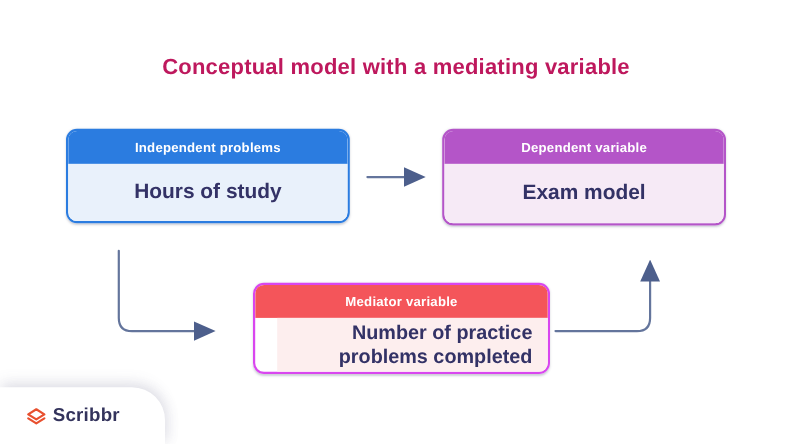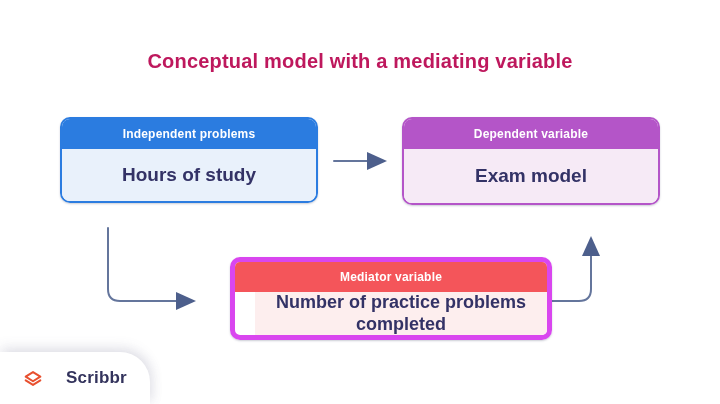--- a/index.html
+++ b/index.html
@@ -31,56 +31,56 @@
   }
   .box-header {
     height:30px; flex:0 0 30px;
     display:flex; align-items:center; justify-content:center;
     color:#ffffff; font-size:12px; font-weight:bold;
     letter-spacing:0.2px;
   }
   .box-body {
     flex:1;
     display:flex; align-items:center; justify-content:center;
-    text-align:center;
+    text-align:right;
     font-size:19px; font-weight:bold;
     color:#333266;
-    padding:0 4px;
+    padding:0 14px;
   }
 
   .box-independent { left:60px;  top:117px; width:258px; height:86px; border:2px solid #2b7ce0; }
   .box-independent .box-header { background:#2b7ce0; }
   .box-independent .box-body   { background:#e9f1fb; }
 
   .box-dependent { left:402px; top:117px; width:258px; height:88px; border:2px solid #b455c8; }
   .box-dependent .box-header { background:#b455c8; }
   .box-dependent .box-body   { background:#f6eaf6; }
 
-  .box-mediator { left:230px; top:257px; width:322px; height:83px; border:5px solid #d946ef; }
+  .box-mediator { left:230px; top:257px; width:270px; height:83px; border:2px solid #d946ef; }
   .box-mediator .box-header { background:#f4555a; }
   .box-mediator .box-body   { background:#fdeeee; font-size:18px; line-height:1.22;margin-left:20px; }
 
   .arrow-layer {
     position:absolute; left:0; top:0;
     width:720px; height:404px;
     pointer-events:none;
   }
   .arrow-layer path.arrow-line {
     stroke:#64759c; stroke-width:2; fill:none; stroke-linecap:round;
   }
 
   .logo-tab {
     position:absolute;
     left:0; bottom:0;
     width:150px; height:52px;
     background:#ffffff;
     border-top-right-radius:30px;
     box-shadow:0 -4px 14px rgba(90,95,130,0.14), 4px -2px 10px rgba(90,95,130,0.08);
     display:flex; align-items:center;
-    padding-left:22px; gap:22px;
+    padding-left:22px; gap:4px;
   }
   .logo-text {
     font-size:17px; font-weight:bold;
     color:#33335c;
     letter-spacing:0.2px;
   }
 </style>
 </head>
 <body>
 

